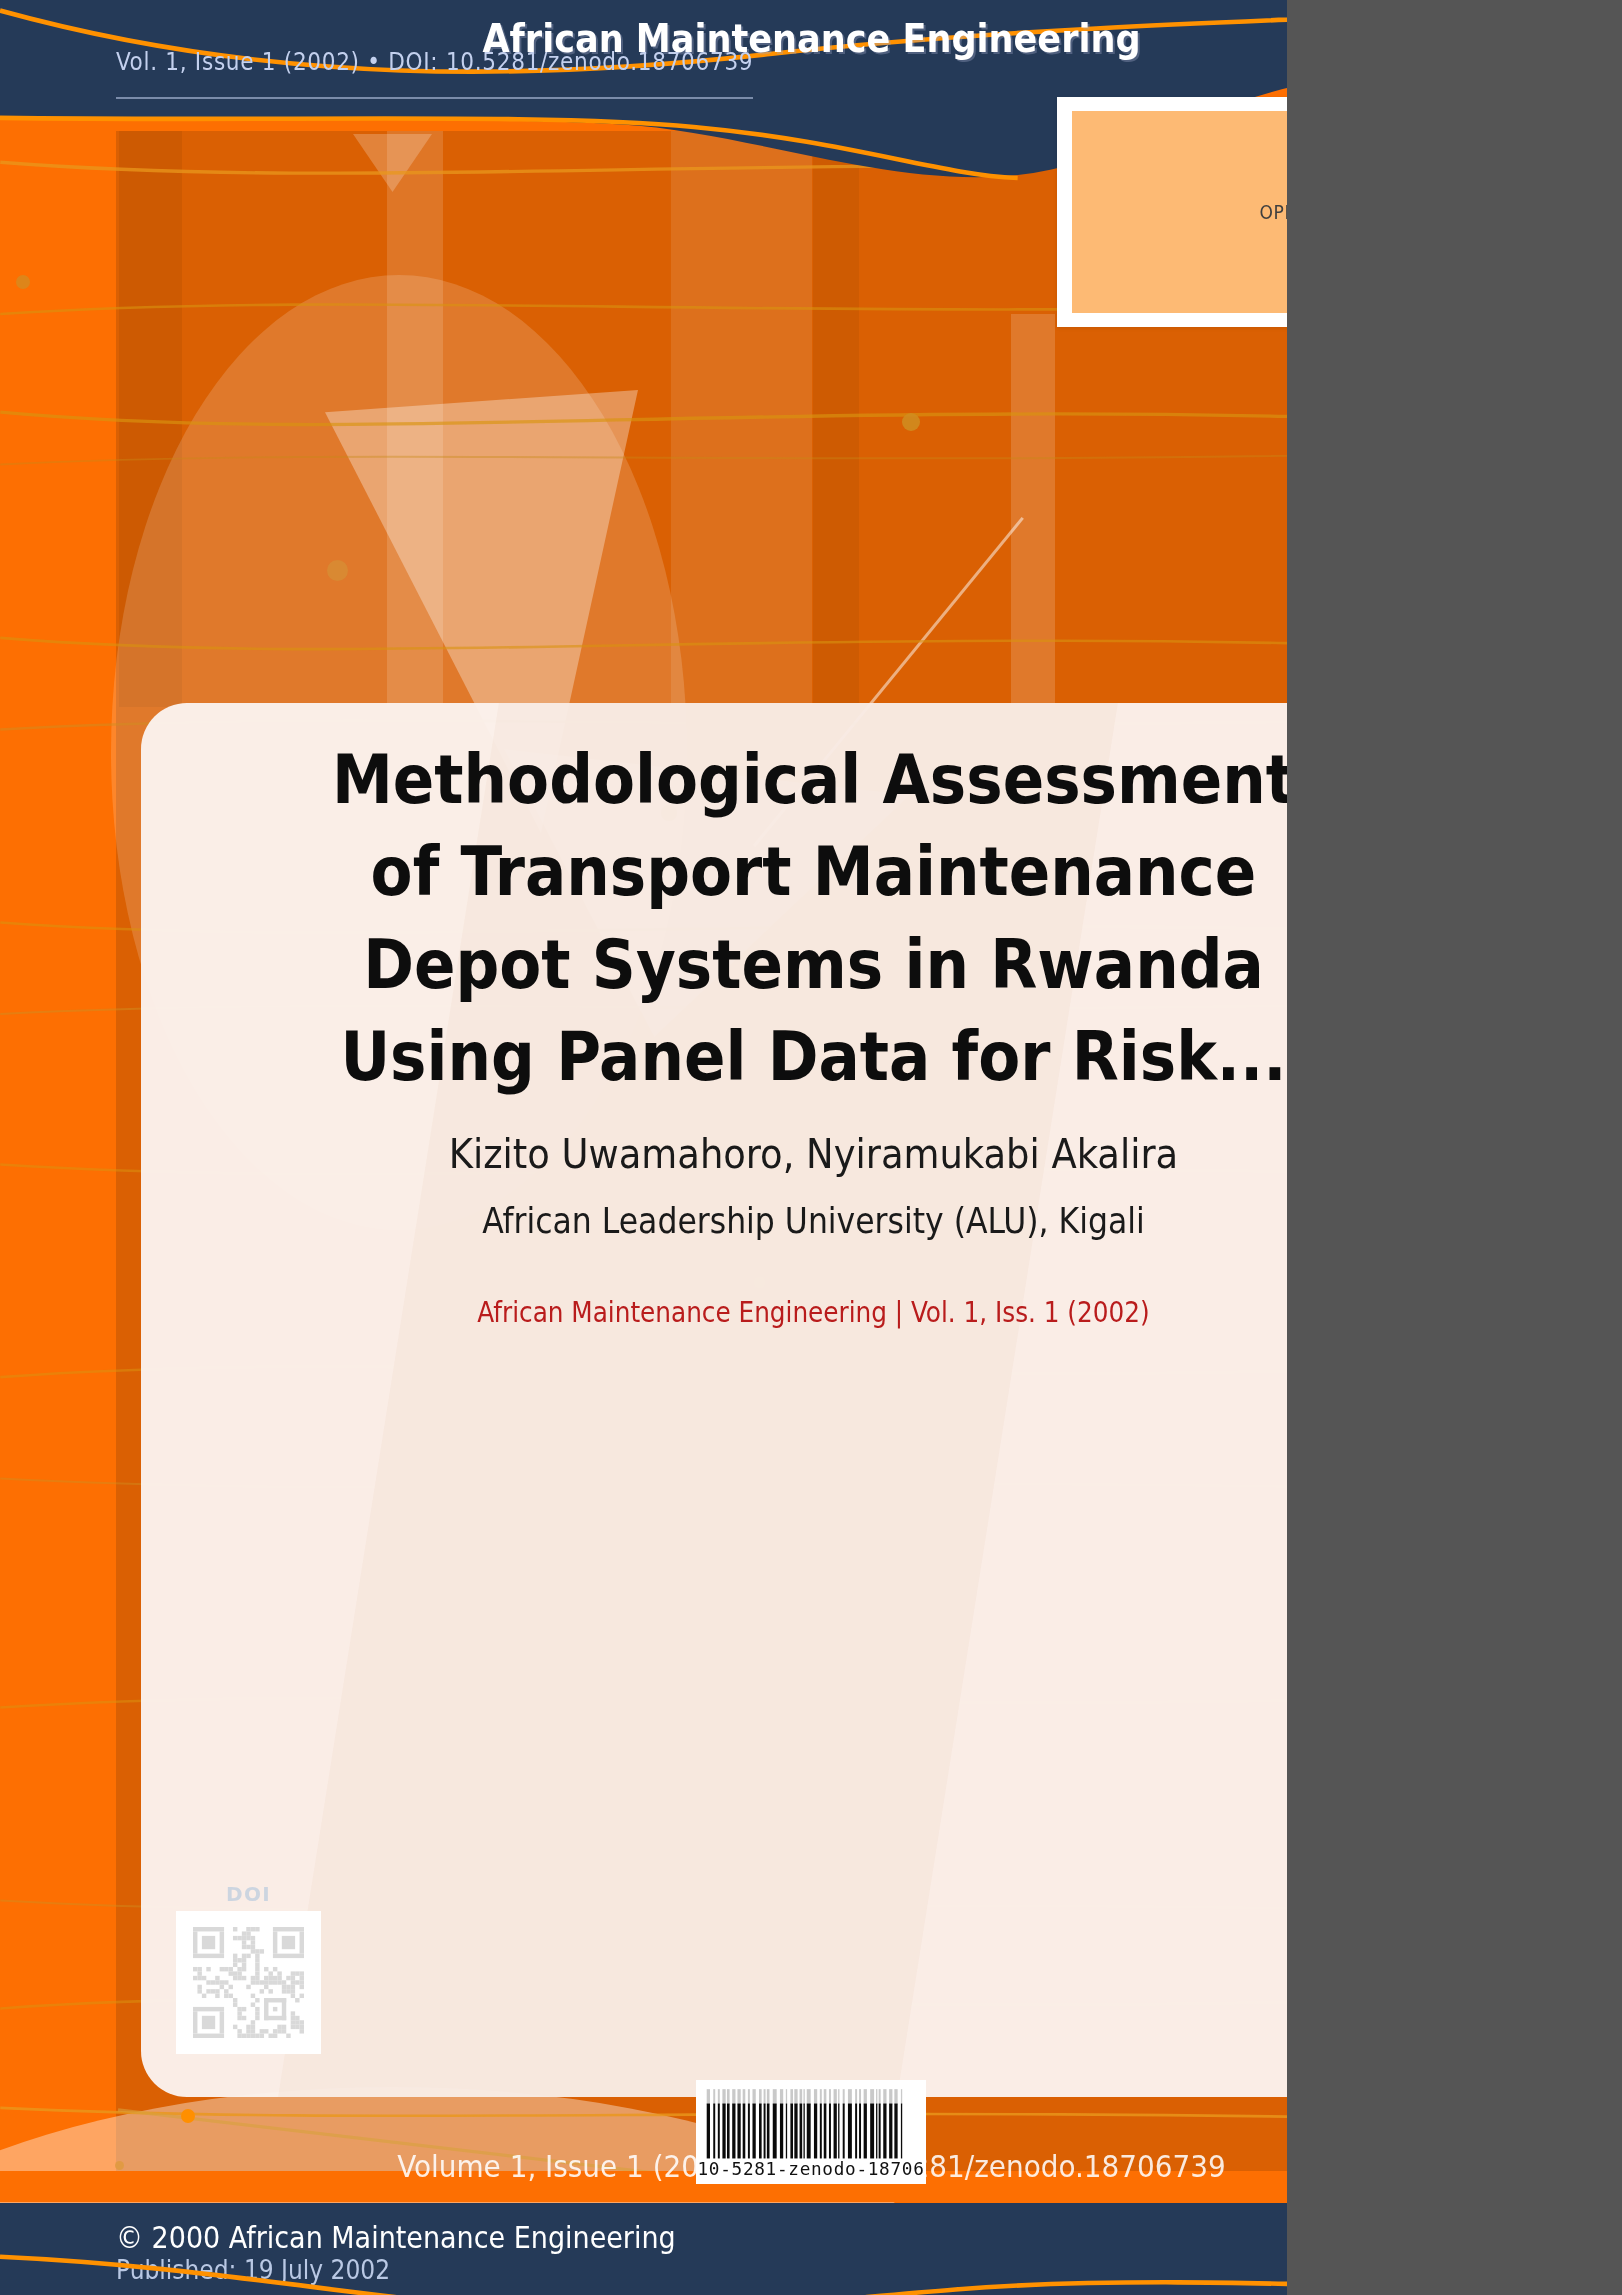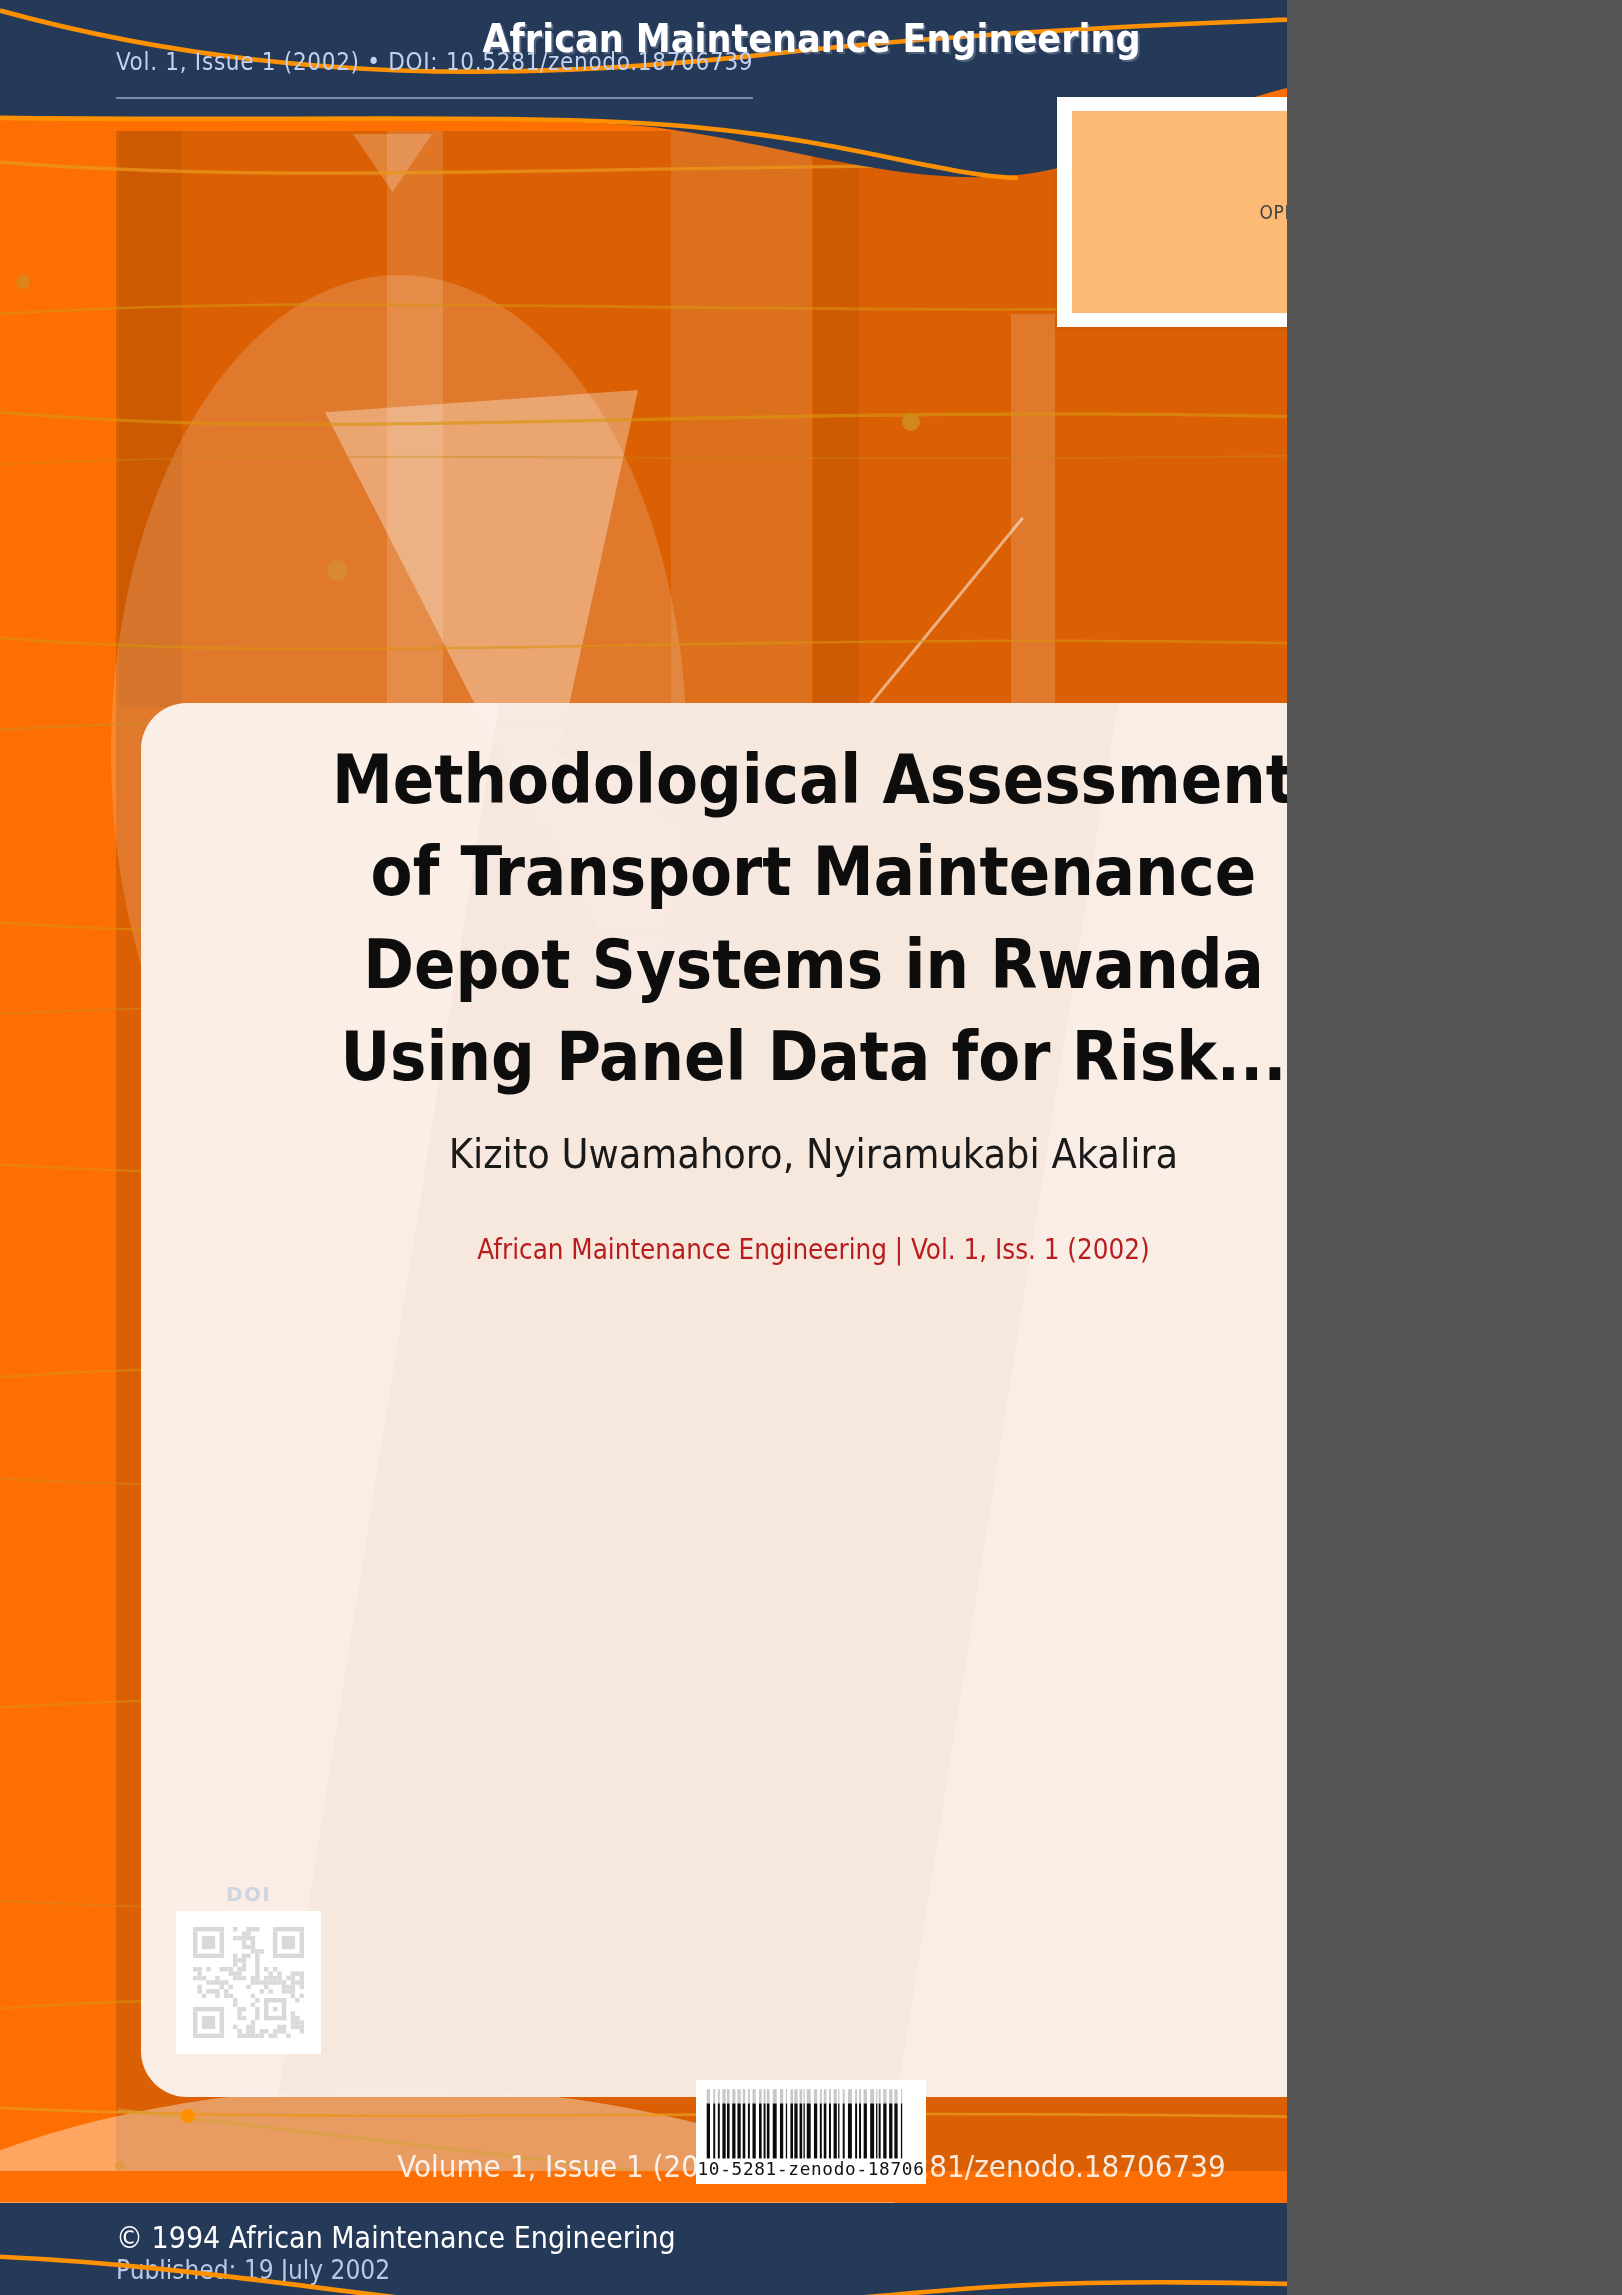--- a/index.html
+++ b/index.html
@@ -141,20 +141,21 @@
     </div>
   </div>
 
   <div class="card">
     <div class="card-overlay">
         <div class="sheen"></div>
       </div>
     <div class="card-inner">
       <div class="card-title">Methodological Assessment of Transport Maintenance Depot Systems in Rwanda Using Panel Data for Risk...</div>
       <div class="card-authors">Kizito Uwamahoro, Nyiramukabi Akalira</div>
+      <div class="card-affil">African Leadership University (ALU), Kigali</div>
       <div class="card-journal">African Maintenance Engineering | Vol. 1, Iss. 1 (2002)</div>
     </div>
   </div>
 
   <div class="qr-wrap">
     <div class="qr-label">DOI</div>
     <div class="qr-box">
       <svg id="qrsvg" width="111" height="111" viewBox="0 0 170 170">
           <rect x="0" y="0" width="47.6" height="6.8" fill="#d9d9d9"></rect>
           <rect x="0" y="40.8" width="47.6" height="6.8" fill="#d9d9d9"></rect>
@@ -419,21 +420,21 @@
         <rect x="313" y="14" width="2" height="24" fill="#c9c9c9"></rect>
         <rect x="313" y="36" width="2" height="84" fill="#0a0a0a"></rect>
       </svg>
     <div class="barcode-text">10-5281-zenodo-18706</div>
   </div>
 
   <div class="footer">
     <svg id="footwave" width="1623" height="93" viewBox="0 0 2480 142">
       <path d="M0,82 C300,96 520,140 760,160 C1000,180 1210,152 1460,132 C1820,104 2230,140 2480,132" fill="none" stroke="#ff9100" stroke-width="7"></path>
     </svg>
-    <div class="foot-copy">© 1994 African Maintenance Engineering</div>
+    <div class="foot-copy">© 2000 African Maintenance Engineering</div>
     <div class="foot-pub">Published: 19 July 2002</div>
   </div>
 
 <div class="dot" style="left: 769px; top: 27px; width: 13px; height: 18.3px; background: rgb(255, 152, 0); opacity: 1;"></div>
     <div class="dot" style="left: 1231px; top: 65px; width: 11.8px; height: 17px; background: rgb(255, 152, 0); opacity: 1;"></div>
     <div class="dot" style="left: 15.7px; top: 275px; width: 14.4px; height: 14.4px; background: rgb(215, 138, 30); opacity: 0.85;"></div>
     <div class="dot" style="left: 902px; top: 413px; width: 18.3px; height: 18.3px; background: rgb(207, 140, 31); opacity: 0.9;"></div>
     <div class="dot" style="left: 327px; top: 560px; width: 21px; height: 21px; background: rgb(210, 154, 58); opacity: 0.5;"></div>
     <div class="dot" style="left: 661px; top: 805px; width: 15.7px; height: 15.7px; background: rgb(215, 143, 30); opacity: 0.8;"></div>
     <div class="dot" style="left: 1469px; top: 672px; width: 17px; height: 17px; background: rgb(215, 143, 30); opacity: 0.95;"></div>

